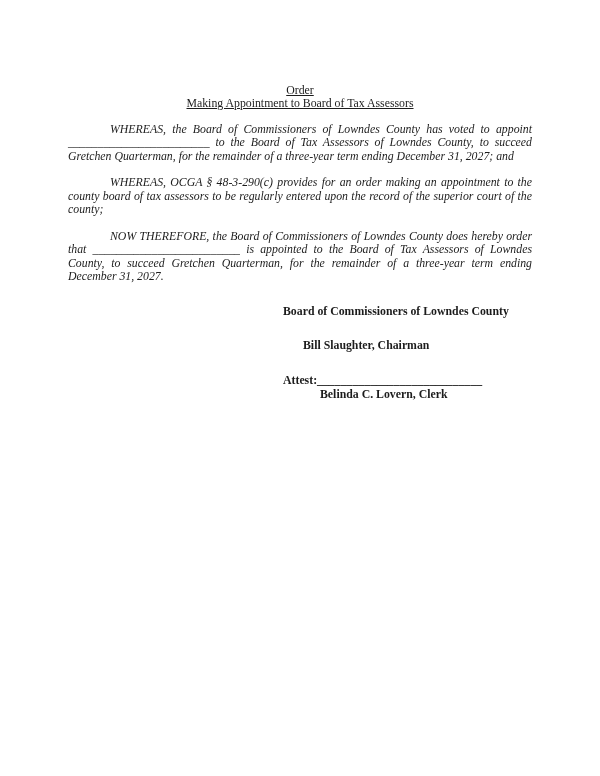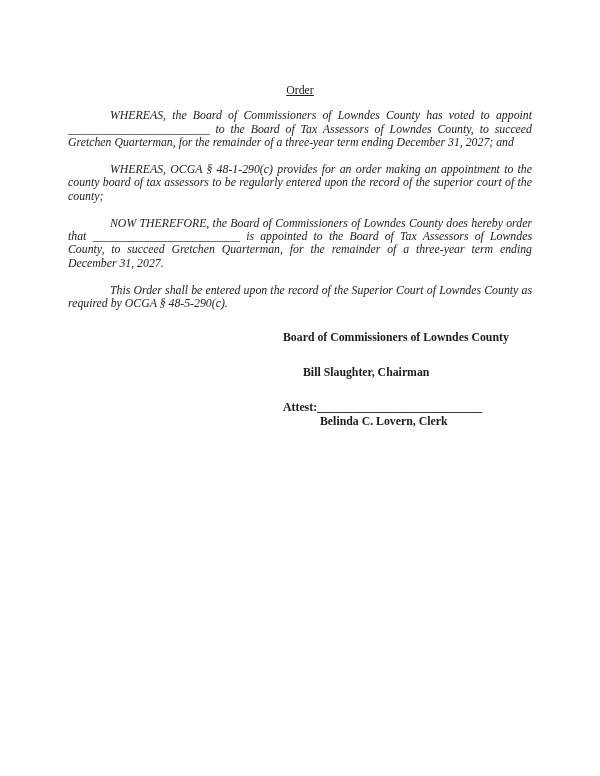--- a/index.html
+++ b/index.html
@@ -65,29 +65,29 @@
   }
 </style>
 </head>
 <body>
 
 <div class="page">
   <div class="content">
 
     <div class="title-block">
       <div><span class="underlined">Order</span></div>
+      <div><span class="underlined">Making Appointment to Board of Tax Assessors</span></div>
     </div>
 
     <p class="para">WHEREAS, the Board of Commissioners of Lowndes County has voted to appoint ________________________ to the Board of Tax Assessors of Lowndes County, to succeed Gretchen Quarterman, for the remainder of a three-year term ending December 31, 2027; and</p>
 
-    <p class="para">WHEREAS, OCGA § 48-1-290(c) provides for an order making an appointment to the county board of tax assessors to be regularly entered upon the record of the superior court of the county;</p>
+    <p class="para">WHEREAS, OCGA § 48-3-290(c) provides for an order making an appointment to the county board of tax assessors to be regularly entered upon the record of the superior court of the county;</p>
 
     <p class="para">NOW THEREFORE, the Board of Commissioners of Lowndes County does hereby order that _________________________ is appointed to the Board of Tax Assessors of Lowndes County, to succeed Gretchen Quarterman, for the remainder of a three-year term ending December 31, 2027.</p>
 
-    <p class="para">This Order shall be entered upon the record of the Superior Court of Lowndes County as required by OCGA § 48-5-290(c).</p>
 
 
     <div class="signature-block">
       <div class="sig-org">Board of Commissioners of Lowndes County</div>
 
       <div class="sig-by-name">Bill Slaughter, Chairman</div>
 
       <div class="sig-attest-row"><span>Attest:</span><span>____________________________</span></div>
       <div class="sig-attest-name">Belinda C. Lovern, Clerk</div>
     </div>

